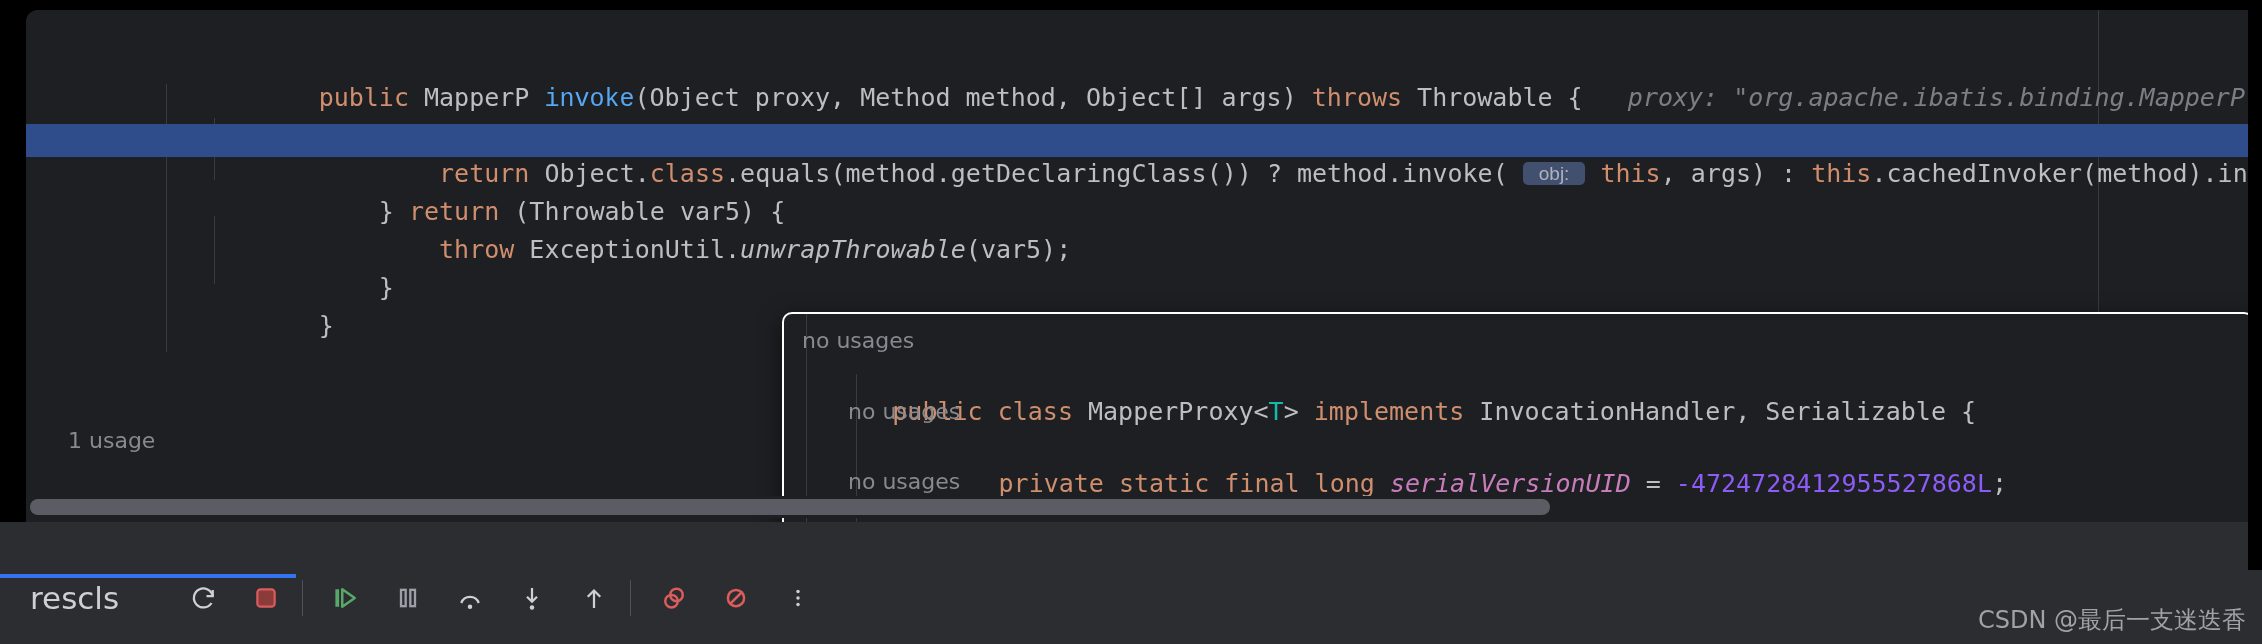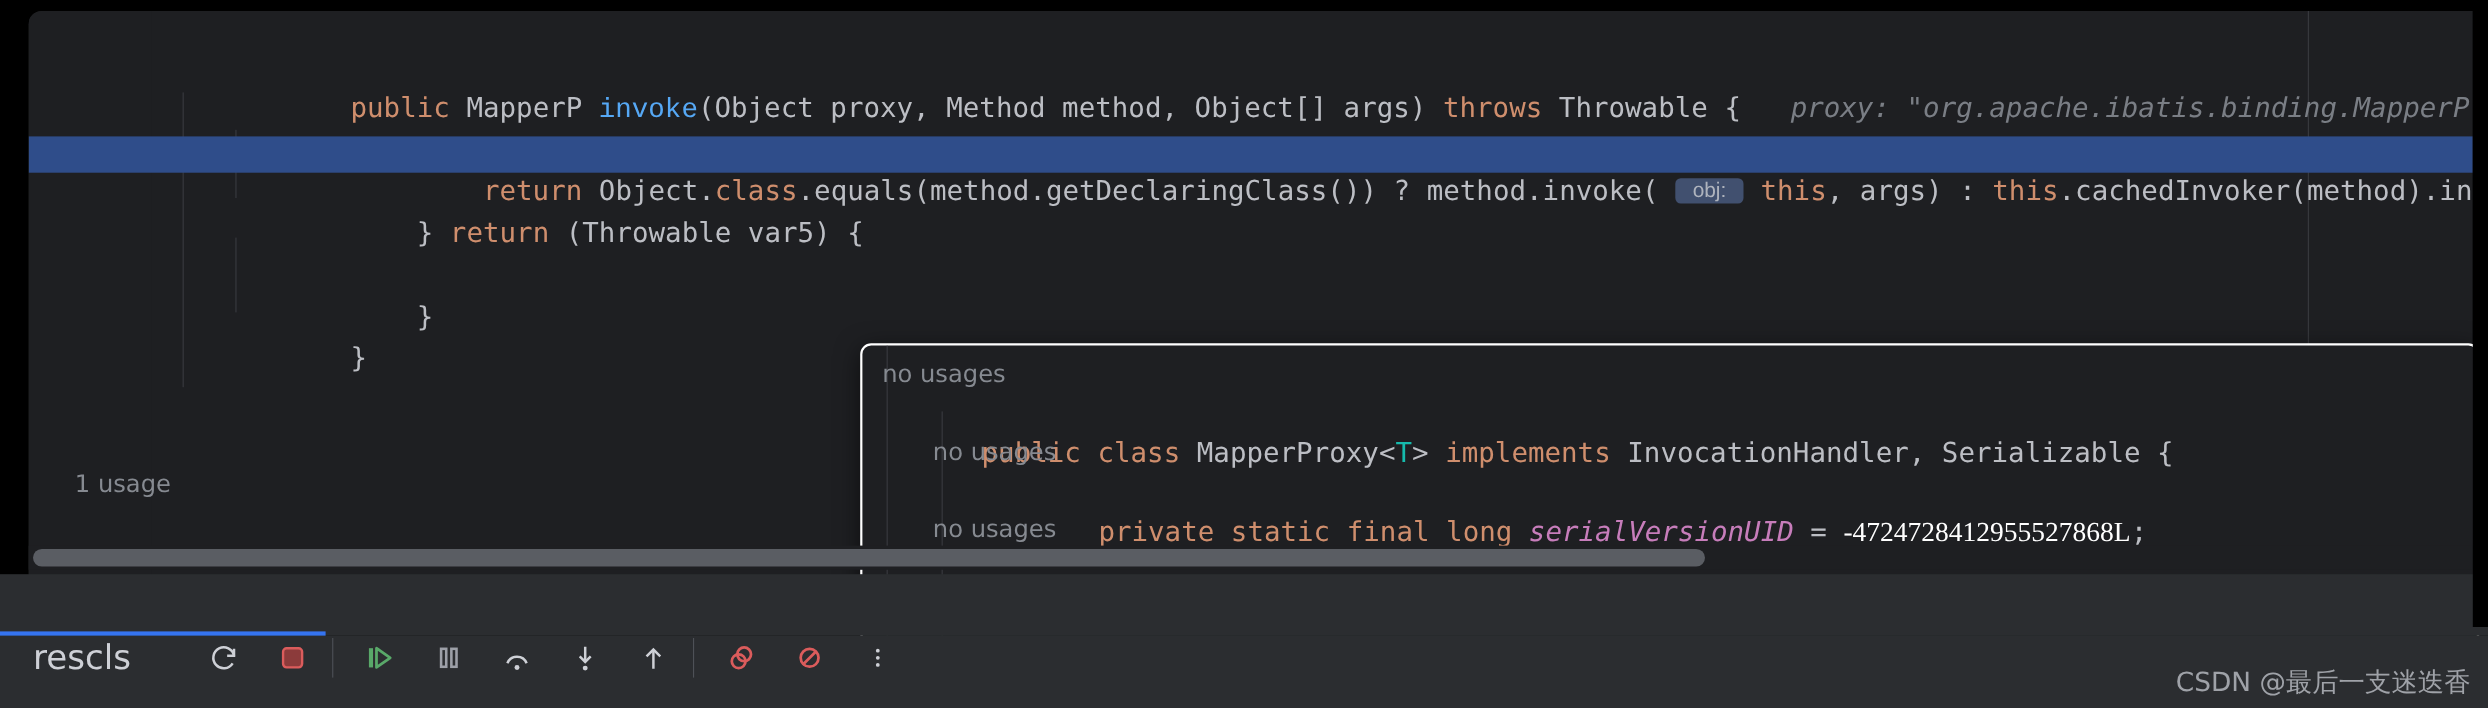--- a/index.html
+++ b/index.html
@@ -86,21 +86,21 @@
     background: #393B40;
   }
 
   
   .kw      { color: #CF8E6D; }
   .ident   { color: #BCBEC4; }
   .method  { color: #56A8F5; font-family: Liberation Mono, monospace; }
   .mstatic { color: #BCBEC4; font-style: italic; }
   .field-static { color: #C77DBB; font-style: italic; }
   .typaram { color: #16BAAC; }
-  .num     { color: #ffffff; font-family: Liberation Serif, serif; }
+  .num     { color: #8b5cf6; }
   .hintgray { color: #7A7E85; font-style: italic; }
 
   
   .param-hint {
     display: inline-block;
     background: #3C3F41;
     color: #9DA0A8;
     border-radius: 5px;
     padding: 0 16px;
     font-size: 19px;
@@ -307,20 +307,23 @@
       </div>
       <div class="code-line" style="top:76px;">
         <span class="txt"><span>        </span><span class="kw">try </span><span class="ident">{</span></span>
       </div>
       <div class="code-line line-highlight" style="top:114px;">
         <span class="txt"><span>            </span><span class="kw">return </span><span class="ident">Object.</span><span class="kw">class</span><span class="ident">.equals(method.getDeclaringClass()) ? method.invoke( </span><span class="param-hint">obj:</span><span class="ident"> </span><span class="kw">this</span><span class="ident">, args) : </span><span class="kw">this</span><span class="ident">.cachedInvoker(method).in</span></span>
       </div>
       <div class="code-line" style="top:152px;">
         <span class="txt"><span>        </span><span class="ident">} </span><span class="kw">return </span><span class="ident">(Throwable var5) {</span></span>
       </div>
+      <div class="code-line" style="top:190px;">
+        <span class="txt"><span>            </span><span class="kw">throw </span><span class="ident">ExceptionUtil.</span><span class="mstatic">unwrapThrowable</span><span class="ident">(var5);</span></span>
+      </div>
       <div class="code-line" style="top:228px;">
         <span class="txt"><span>        </span><span class="ident">}</span></span>
       </div>
       <div class="code-line" style="top:266px;">
         <span class="txt"><span>    </span><span class="ident">}</span></span>
       </div>
     </div>
   </div>
 
   <div class="codevision" style="left:68px; top:428px;">1 usage</div>

